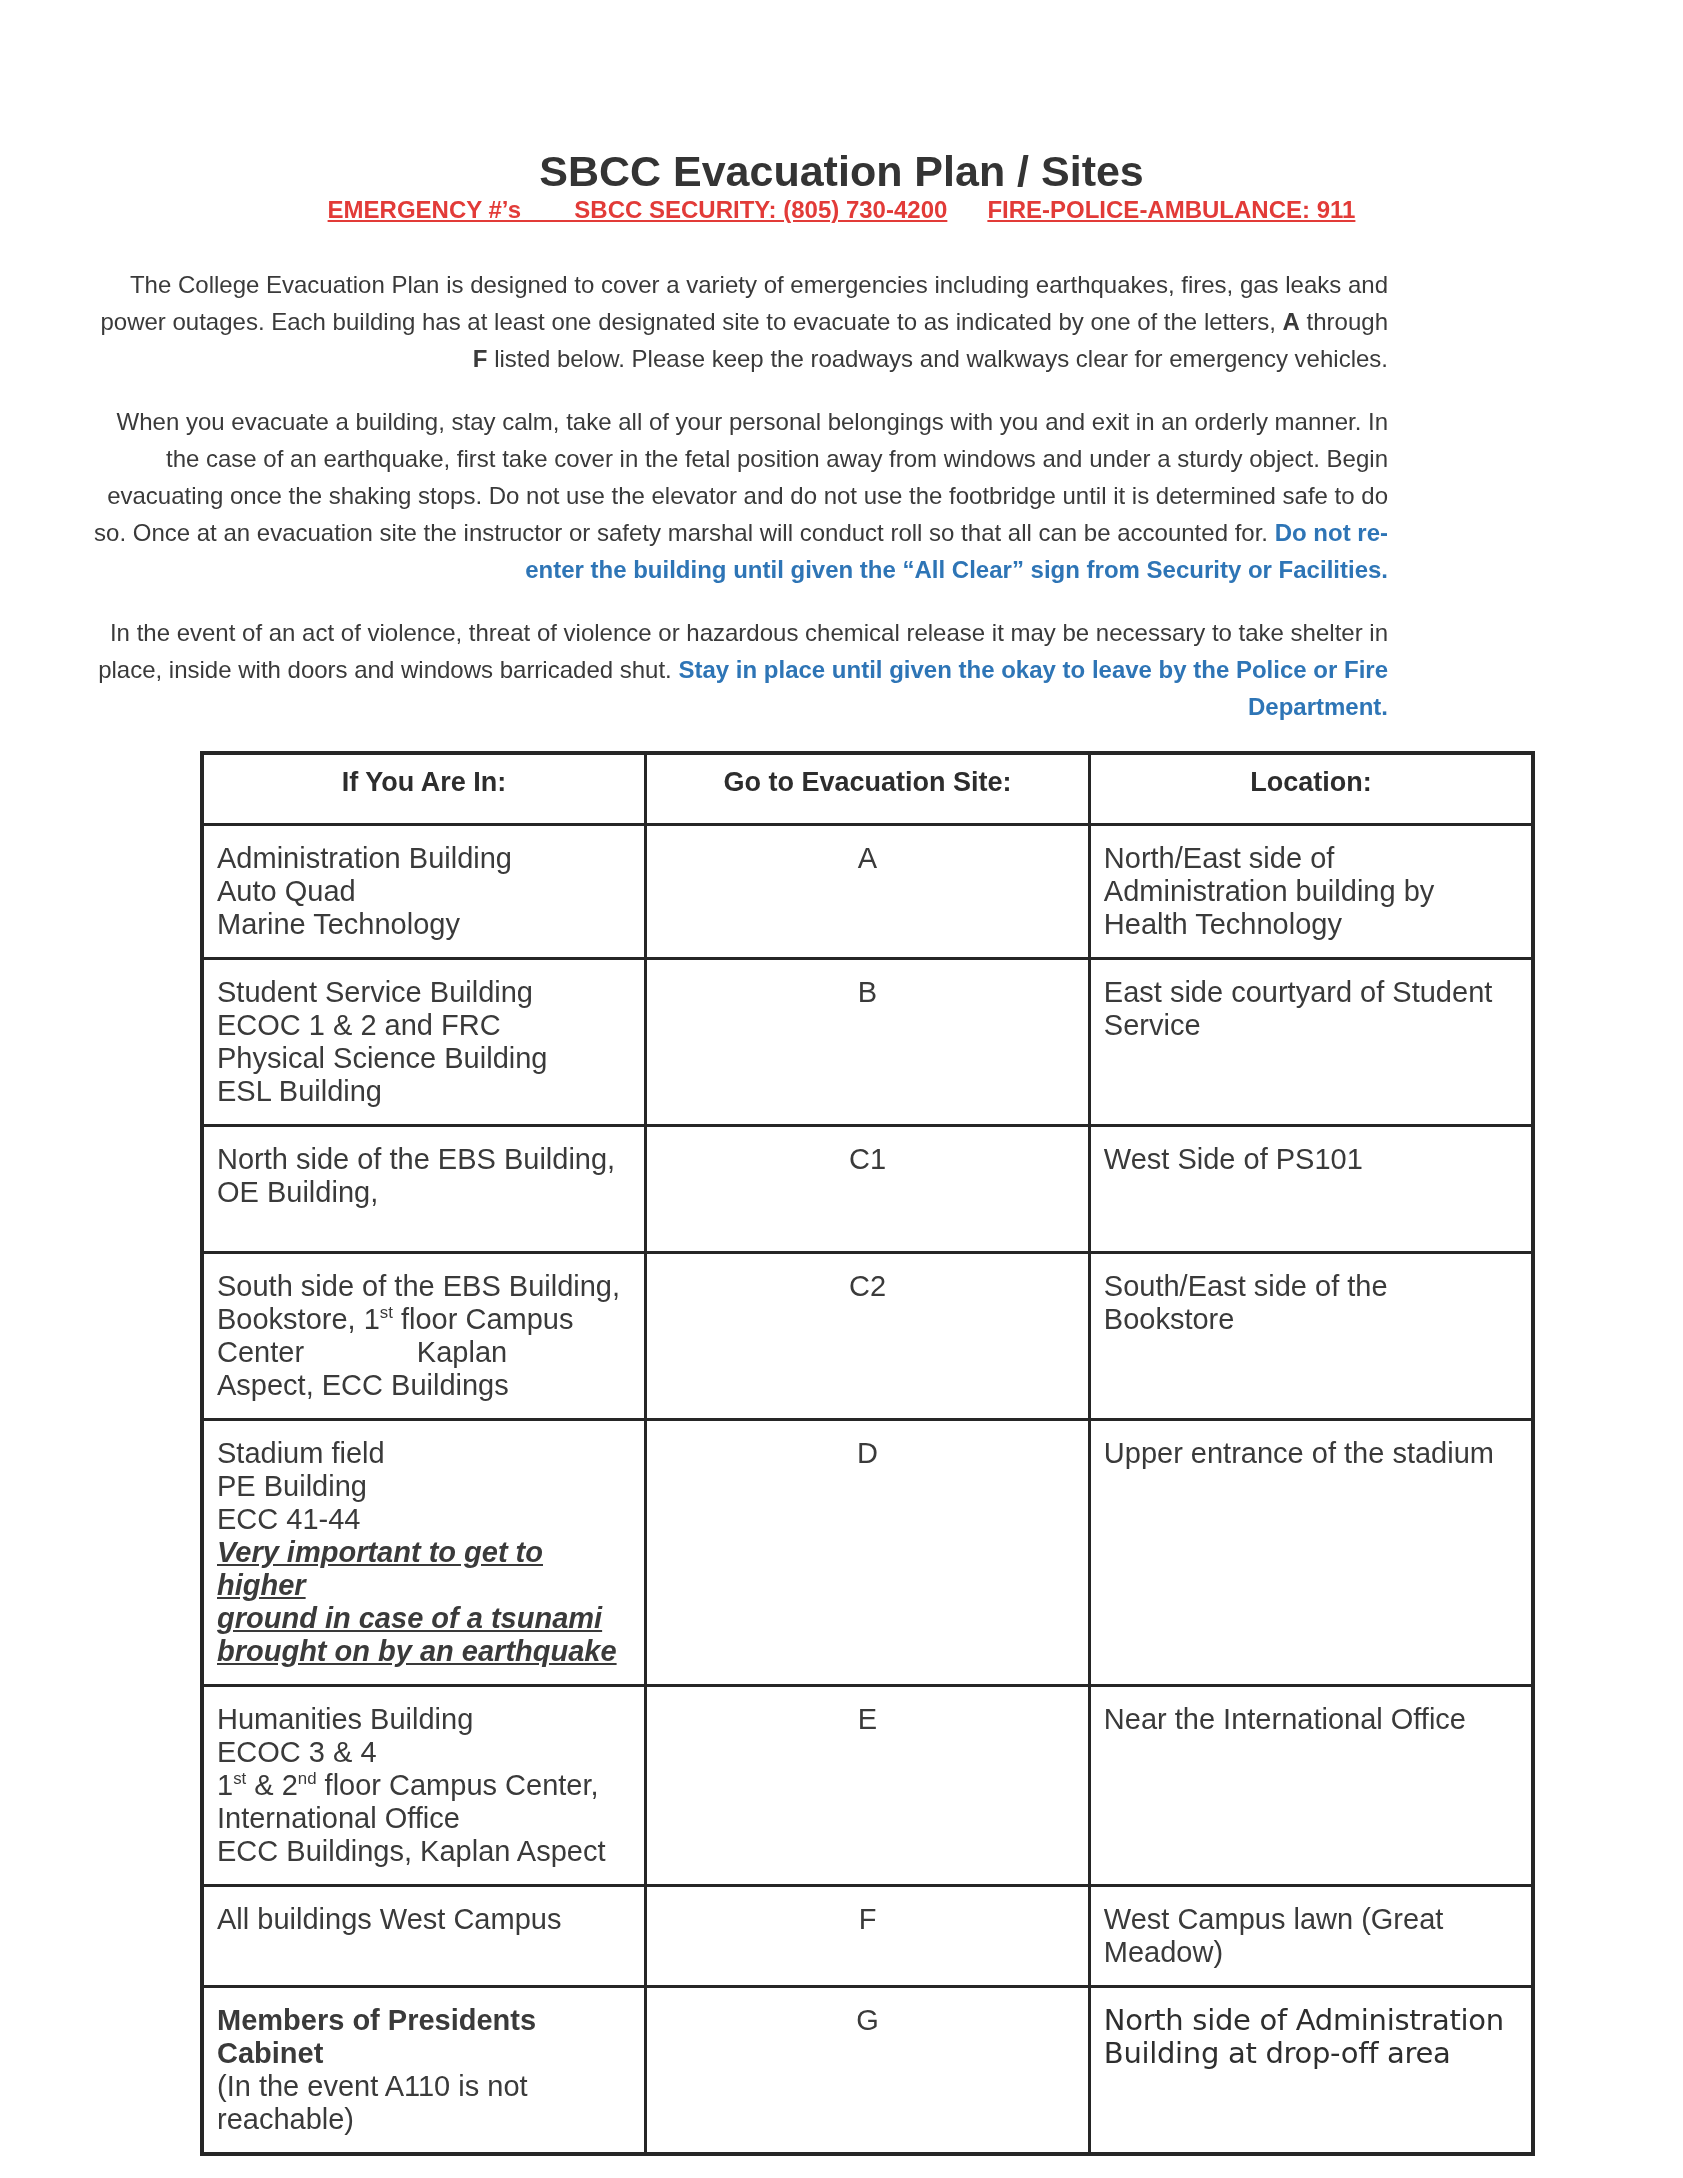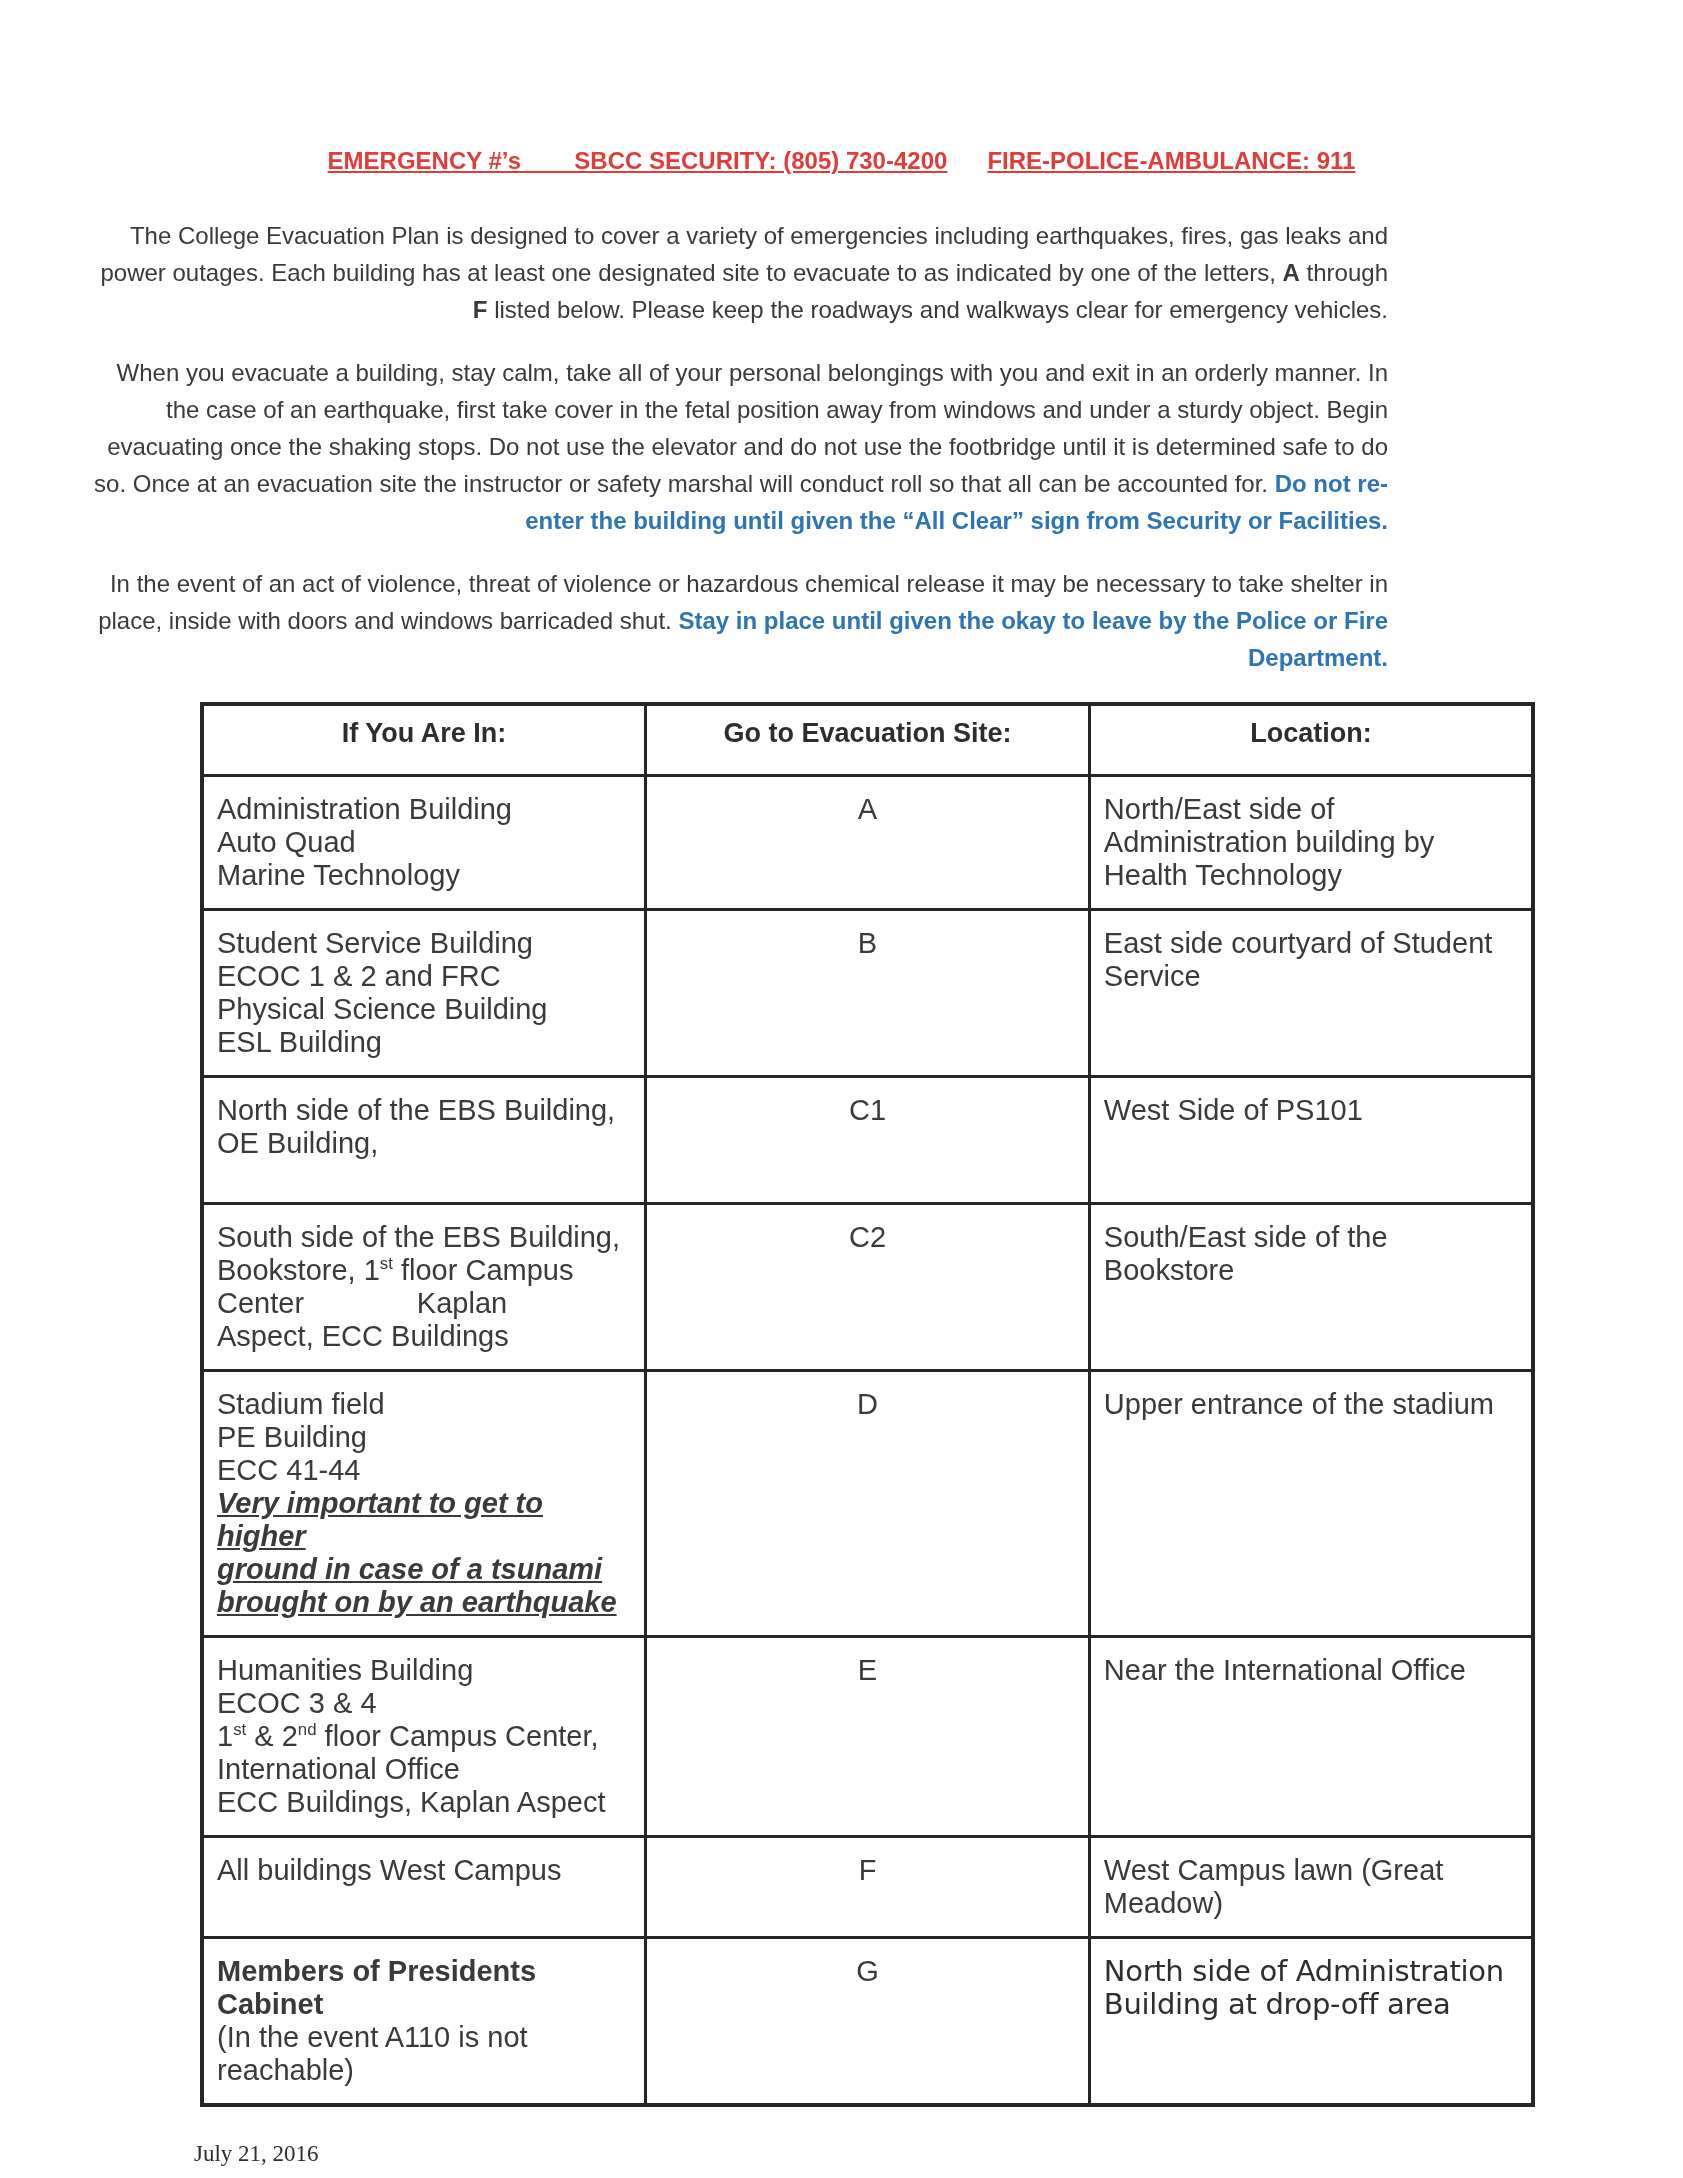--- a/index.html
+++ b/index.html
@@ -46,20 +46,21 @@
   .cell-line{ min-height:33px; }
   .footer-date{
     margin-left:194px; margin-top:34px; font-size:23px; color:#2f2f2f;
     font-family:Liberation Serif, serif;
   }
 </style>
 </head>
 <body>
 
 <div class="page">
+  <h1 class="title">SBCC Evacuation Plan / Sites</h1>
 
   <div class="emergency"><span class="seg u">EMERGENCY #’s&nbsp;&nbsp;&nbsp;&nbsp;&nbsp;&nbsp;&nbsp;&nbsp;SBCC SECURITY: (805) 730-4200</span><span class="seg">&nbsp;&nbsp;&nbsp;&nbsp;&nbsp;&nbsp;</span><span class="seg u">FIRE-POLICE-AMBULANCE: 911</span></div>
 
   <div class="intro">
       <p><span class="seg">The College Evacuation Plan is designed to cover a variety of emergencies including earthquakes, fires, gas leaks and power outages. Each building has at least one designated site to evacuate to as indicated by one of the letters, </span><span class="seg b">A</span><span class="seg"> through </span><span class="seg b">F</span><span class="seg"> listed below.  Please keep the roadways and walkways clear for emergency vehicles.</span></p>
       <p><span class="seg">When you evacuate a building, stay calm, take all of your personal belongings with you and exit in an orderly manner.  In the case of an earthquake, first take cover in the fetal position away from windows and under a sturdy object.  Begin evacuating once the shaking stops.  Do not use the elevator and do not use the footbridge until it is determined safe to do so.  Once at an evacuation site the instructor or safety marshal will conduct roll so that all can be accounted for.  </span><span class="seg blue">Do not re-enter the building until given the “All Clear” sign from Security or Facilities.</span></p>
       <p><span class="seg">In the event of an act of violence, threat of violence or hazardous chemical release it may be necessary to take shelter in place, inside with doors and windows barricaded shut.  </span><span class="seg blue">Stay in place until given the okay to leave by the Police or Fire Department.</span></p>
     </div>
 
   <table class="evac">

